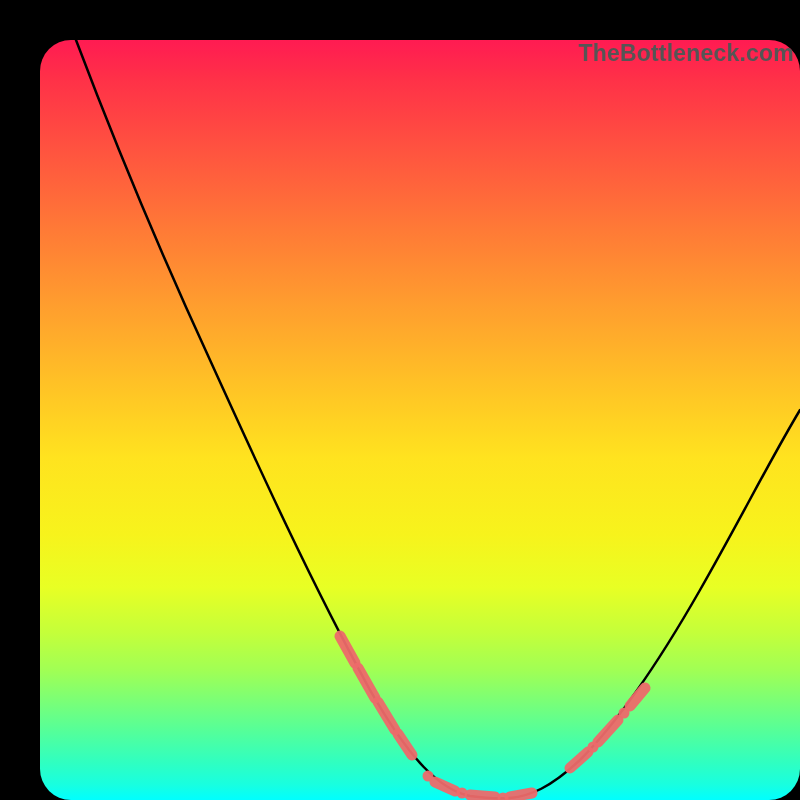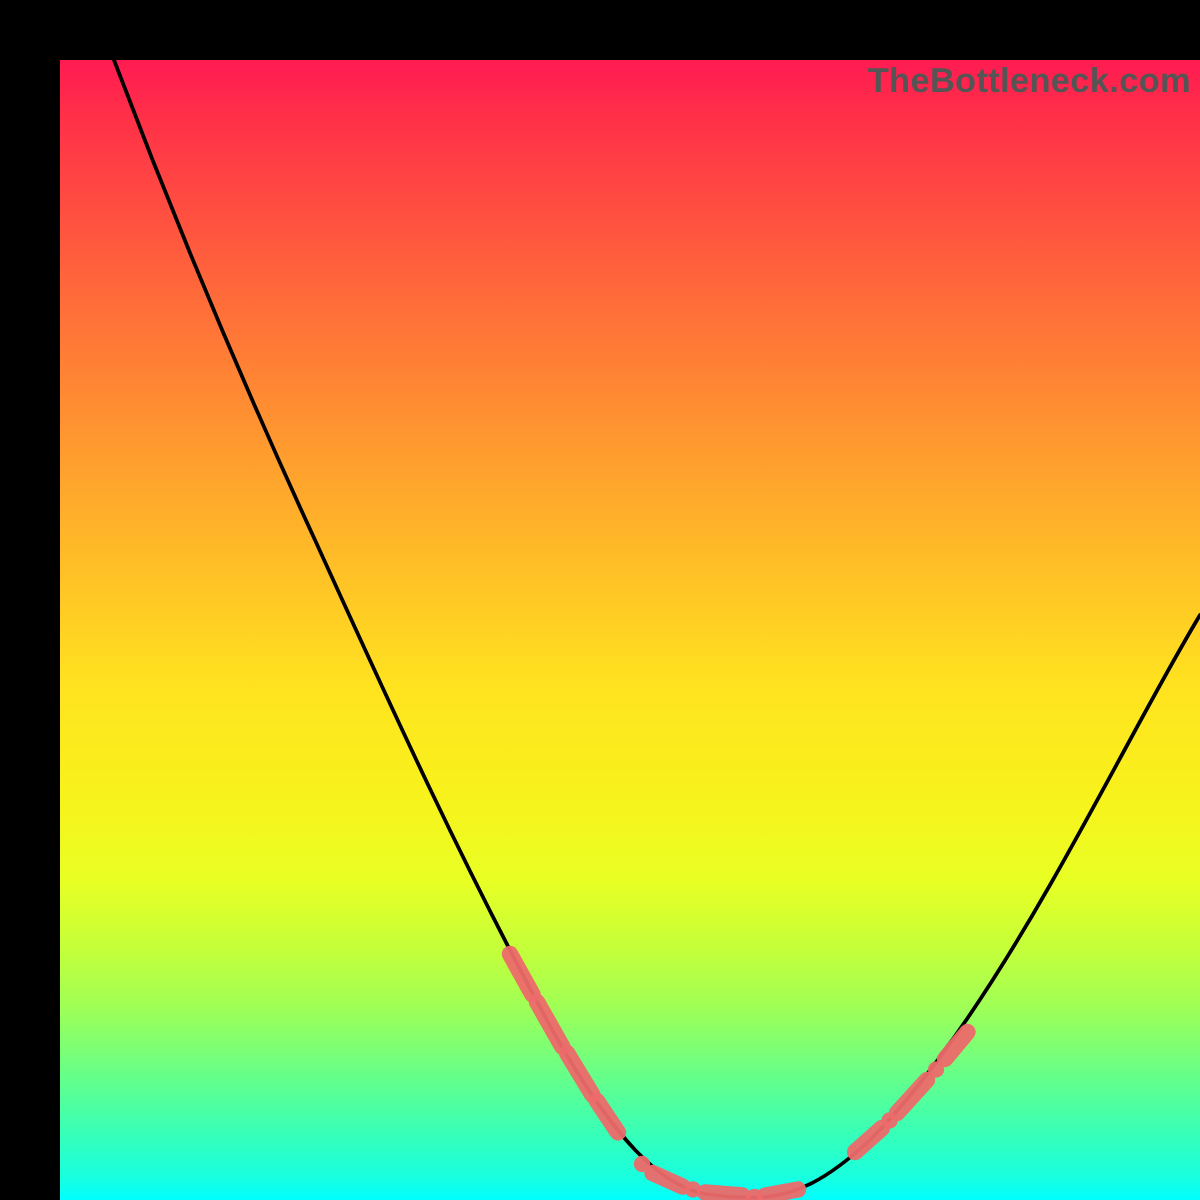--- a/index.html
+++ b/index.html
@@ -37,20 +37,21 @@
       #f7f31c 65%,
       #e8ff24 72%,
       #c4ff3a 78%,
       #a0ff55 83%,
       #7aff77 87%,
       #54ff9a 91%,
       #30ffc0 95%,
       #18ffe0 98%,
       #00ffff 100%);
     overflow: hidden;
+    border-radius: 31px;
   }
   .watermark {
     position: absolute;
     top: 0px;
     right: 6px;
     font-size: 23px;
     font-weight: 600;
     color: #555;
     letter-spacing: 0.2px;
     z-index: 5;

